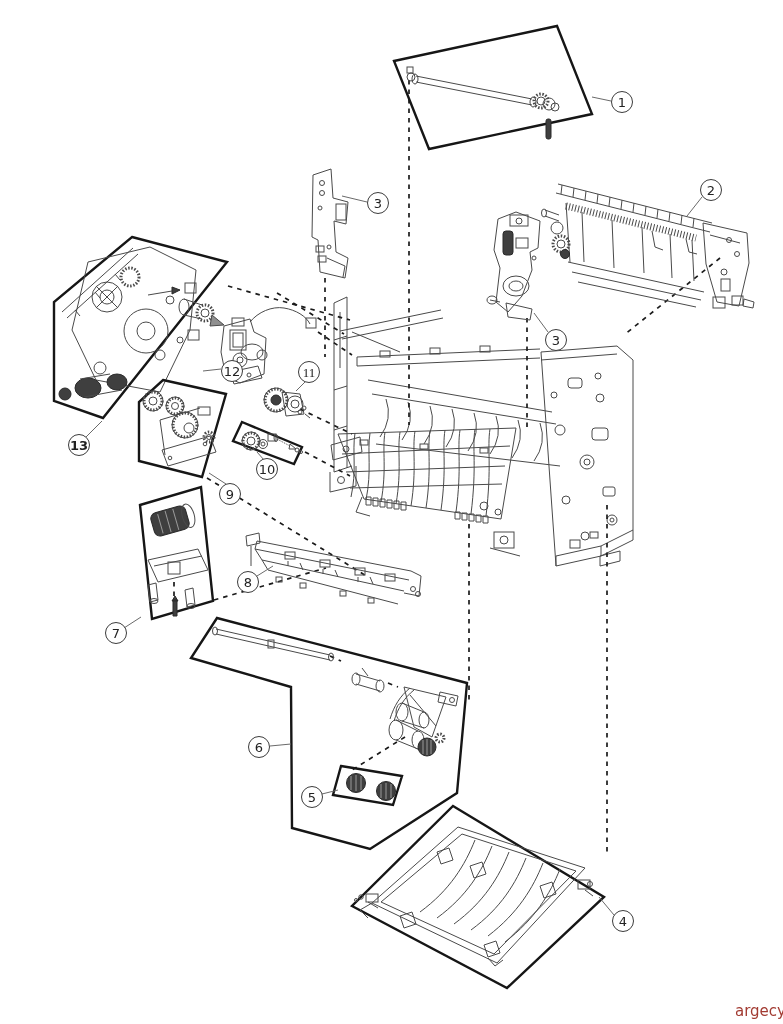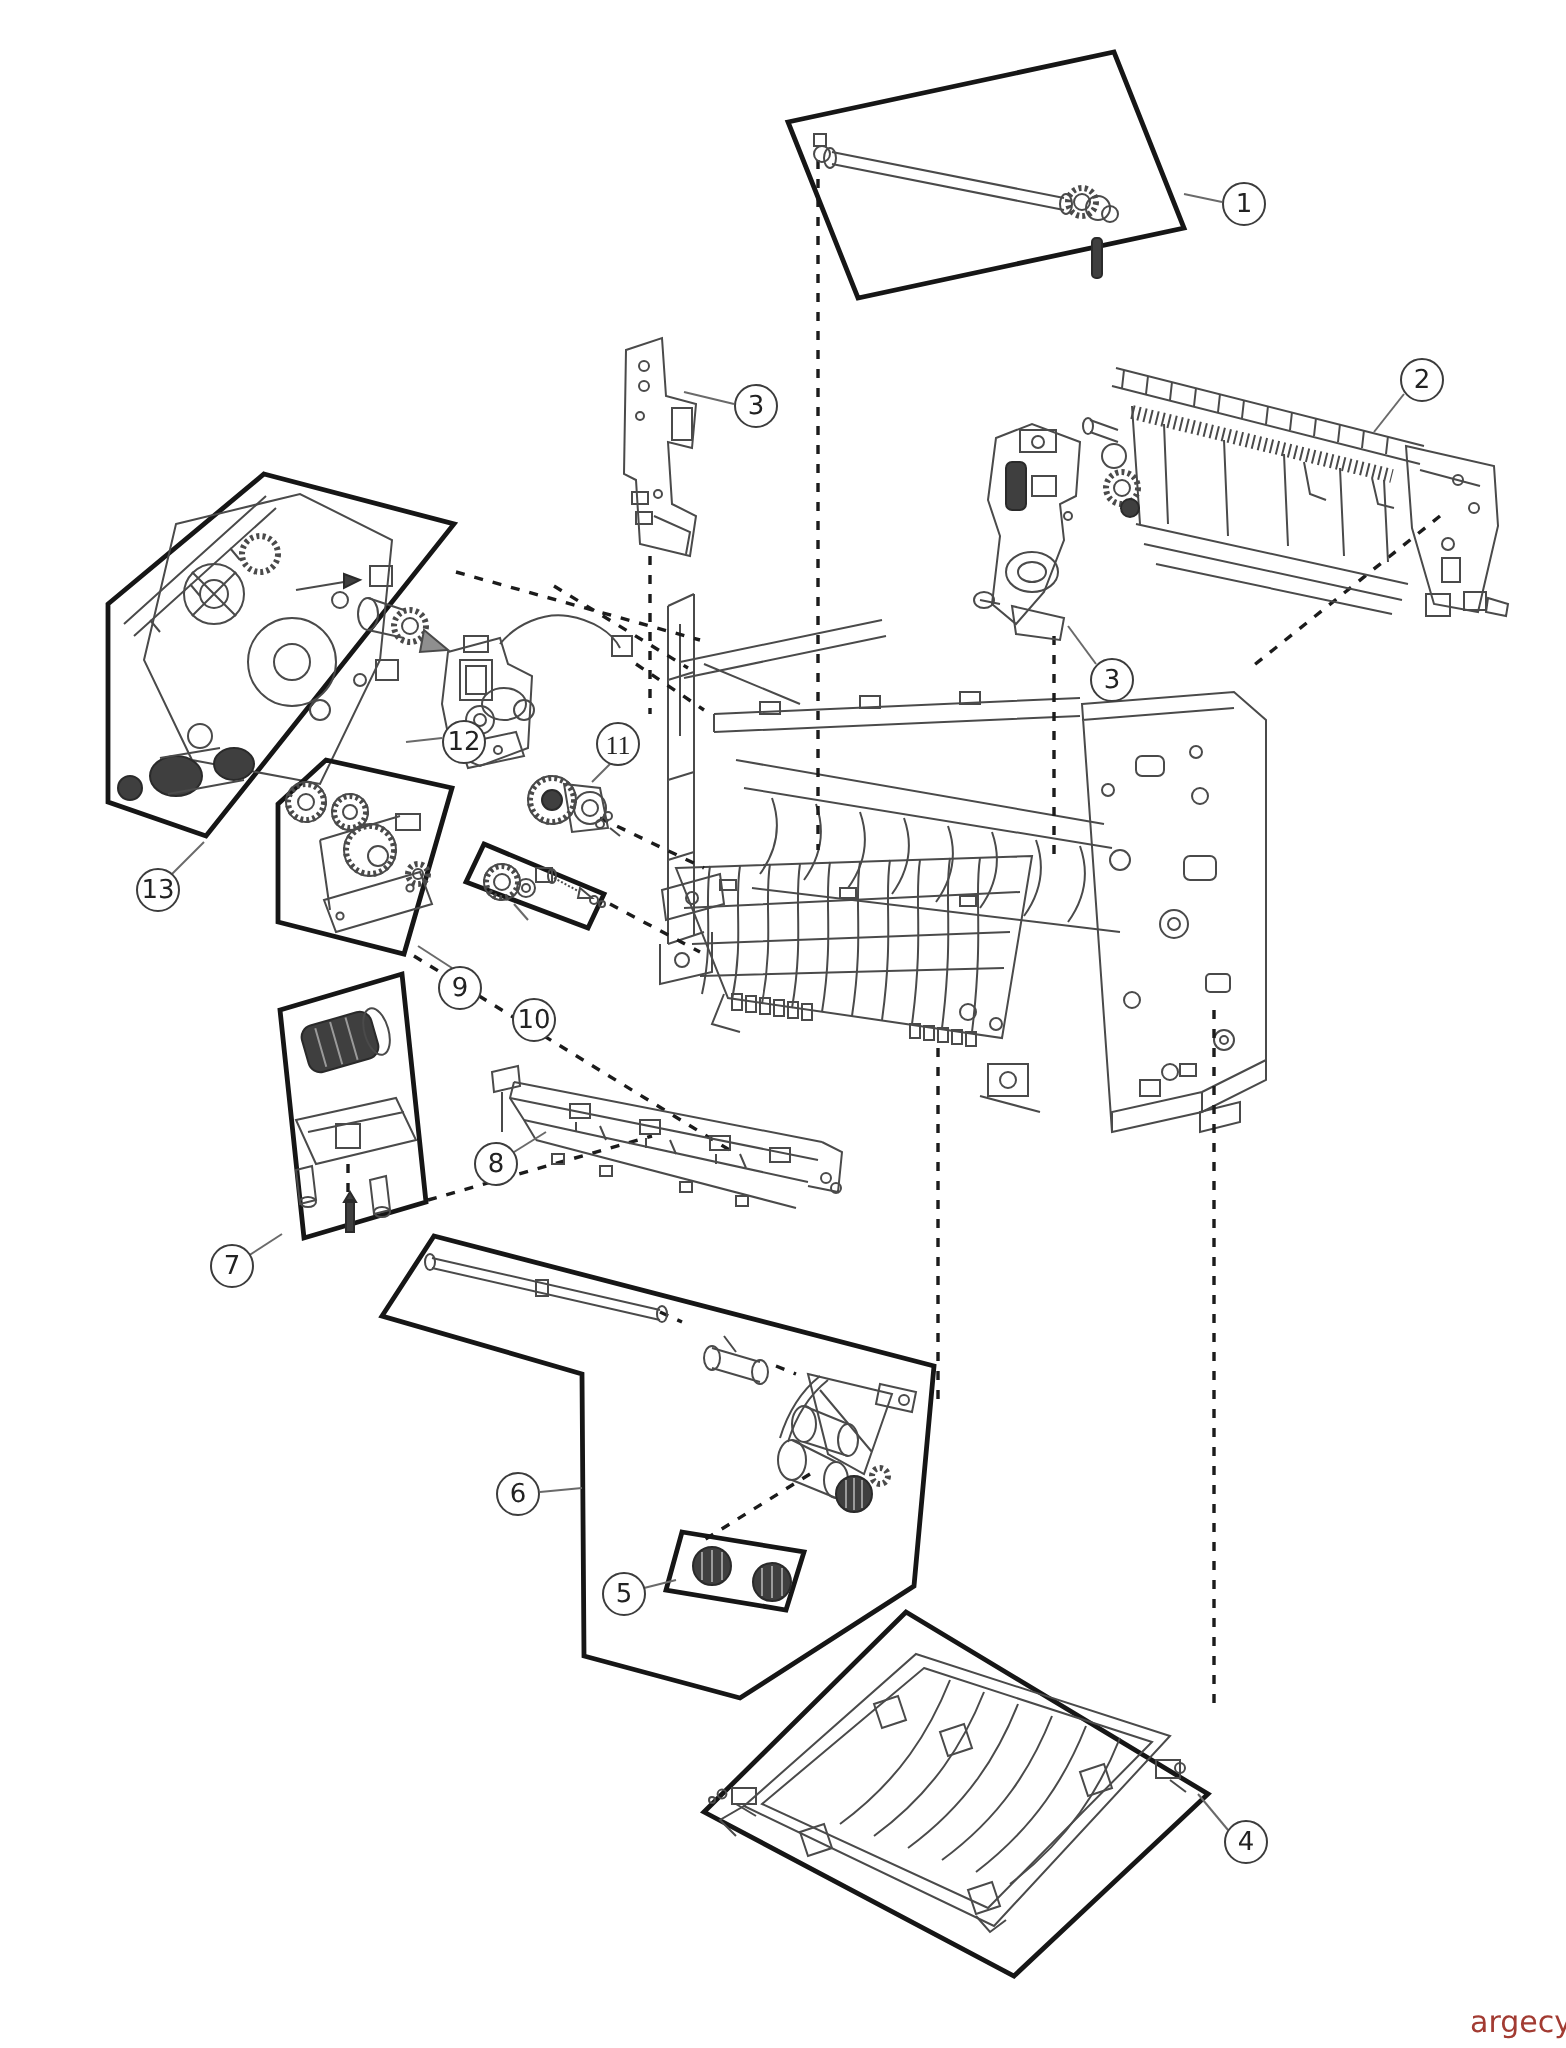--- a/index.html
+++ b/index.html
@@ -367,20 +367,20 @@
 <div class="callout" style="left:611px;top:91px;"><span>1</span></div>
 <div class="callout" style="left:700px;top:179px;"><span>2</span></div>
 <div class="callout" style="left:367px;top:192px;"><span>3</span></div>
 <div class="callout" style="left:545px;top:329px;"><span>3</span></div>
 <div class="callout" style="left:612px;top:910px;"><span>4</span></div>
 <div class="callout" style="left:301px;top:786px;"><span>5</span></div>
 <div class="callout" style="left:248px;top:736px;"><span>6</span></div>
 <div class="callout" style="left:105px;top:622px;"><span>7</span></div>
 <div class="callout" style="left:237px;top:571px;"><span>8</span></div>
 <div class="callout" style="left:219px;top:483px;"><span>9</span></div>
-<div class="callout" style="left:256px;top:458px;margin-top:41px;"><span>10</span></div>
+<div class="callout" style="left:256px;top:458px;"><span>10</span></div>
 <div class="callout" style="left:298px;top:361px;font-family:Liberation Serif, serif;"><span>11</span></div>
 <div class="callout" style="left:181px;top:360px;margin-left:40px;"><span>12</span></div>
-<div class="callout" style="left:68px;top:434px;"><span>13</span></div>
+<div class="callout" style="left:68px;top:434px;font-weight:bold;"><span>13</span></div>
 
 <div class="watermark">argecy</div>
 
 </div>
 
 </body></html>

